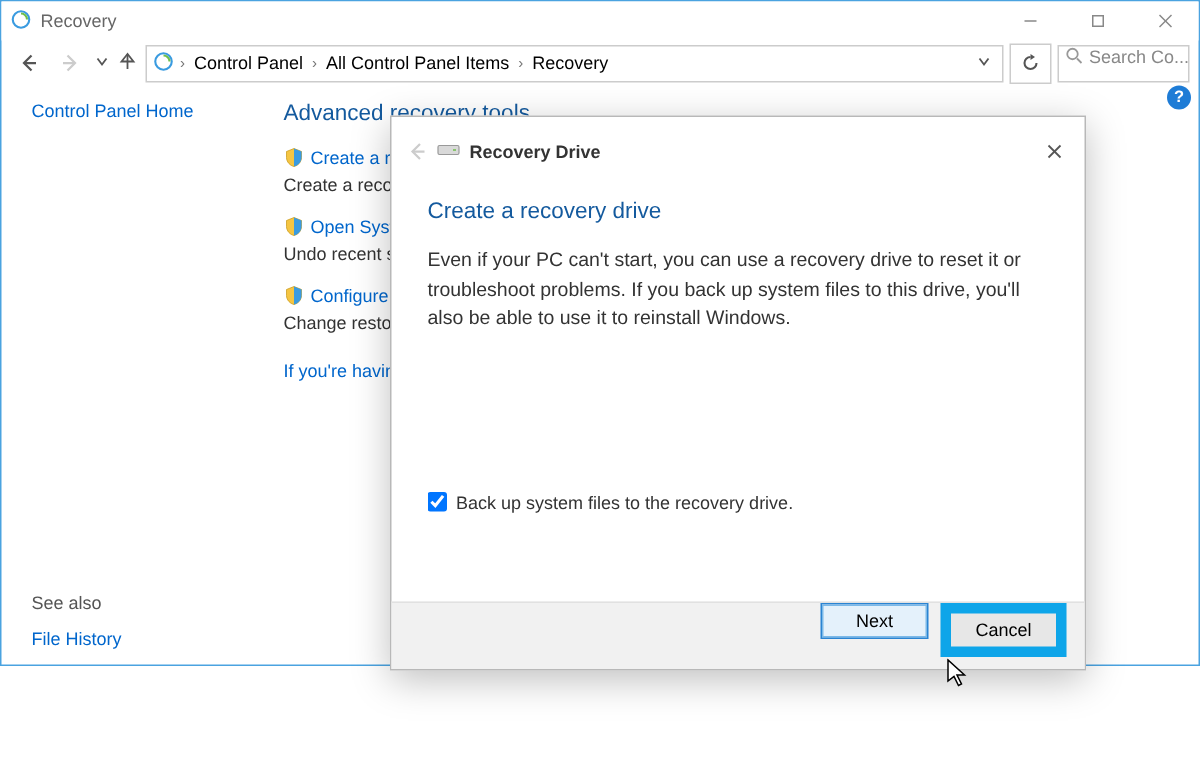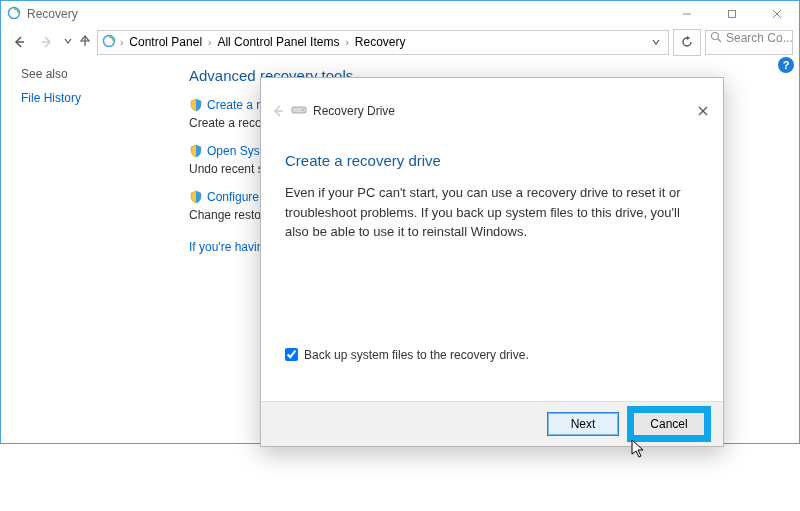--- a/index.html
+++ b/index.html
@@ -183,21 +183,22 @@
     border: 1px solid #b8b8b8;
     box-shadow: 0 6px 24px rgba(0,0,0,0.25);
     display: flex;
     flex-direction: column;
     box-sizing: border-box;
   }
   .dialog-header {
     display: flex;
     align-items: center;
     height: 30px;
-    padding: 18px 6px;
+    padding: 8px 6px;
+    font-weight: bold;
   }
   .dlg-back {
     width: 22px; height: 22px;
     display: flex; align-items: center; justify-content: center;
     color: #bbb;
   }
   .dlg-drive-icon {
     margin: 0 6px 0 2px;
     color: #666;
   }
@@ -230,21 +231,21 @@
     gap: 6px;
     font-size: 12px;
     color: #333;
   }
   .dlg-checkbox-row input { margin: 0; }
   .dialog-footer {
     height: 44px;
     background: #f1f1f1;
     border-top: 1px solid #e1e1e1;
     display: flex;
-    align-items: center;
+    align-items: flex-start;
     justify-content: flex-end;
     padding: 0 12px;
     gap: 8px;
   }
   .dlg-btn {
     min-width: 70px;
     height: 22px;
     border: 7px solid #0ea5e9;
     background: #e7e7e7;
     font-size: 12px;
@@ -375,20 +376,23 @@
       <span>Search Co...</span>
     </div>
   </div>
 
   <div class="help-icon">
     <span>?</span>
   </div>
 
   <div class="body-area">
     <div class="left-pane">
+      <div>
+        <div class="cp-home">Control Panel Home</div>
+      </div>
       <div class="see-also-block">
         <div class="see-also-title">See also</div>
         <div class="file-history">File History</div>
       </div>
     </div>
 
     <div class="main-pane">
       <div class="main-heading">Advanced recovery tools</div>
 
       <div class="tool-row">

